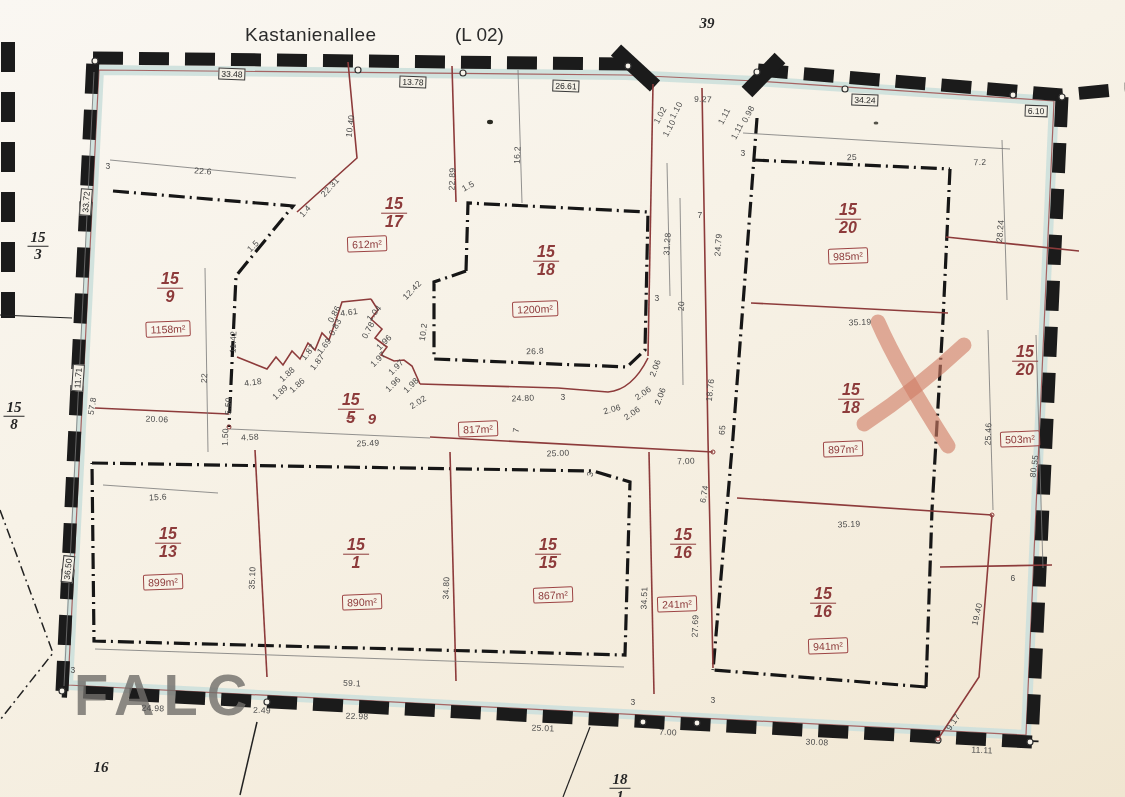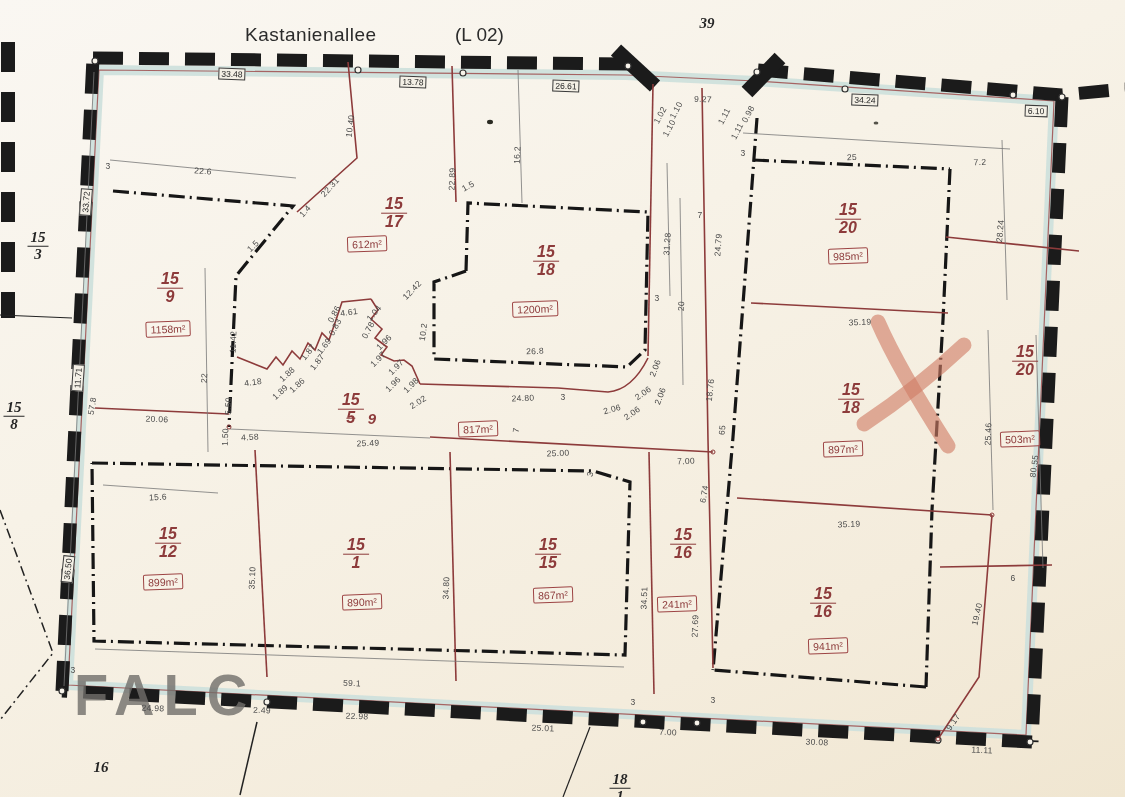--- a/index.html
+++ b/index.html
@@ -295,21 +295,21 @@
       <div class="parcel" style="left: 1025px; top: 345px;">
         <span class="fr">
           <span class="top">15</span>
           <span class="bot">20</span>
         </span>
       </div>
       <div class="area" style="left: 1020px; top: 423px;">503m²</div>
       <div class="parcel" style="left: 168px; top: 527px;">
         <span class="fr">
           <span class="top">15</span>
-          <span class="bot">12</span>
+          <span class="bot">13</span>
         </span>
       </div>
       <div class="area" style="left: 163px; top: 566px;">899m²</div>
       <div class="parcel" style="left: 356px; top: 538px;">
         <span class="fr">
           <span class="top">15</span>
           <span class="bot">1</span>
         </span>
       </div>
       <div class="area" style="left: 362px; top: 586px;">890m²</div>

